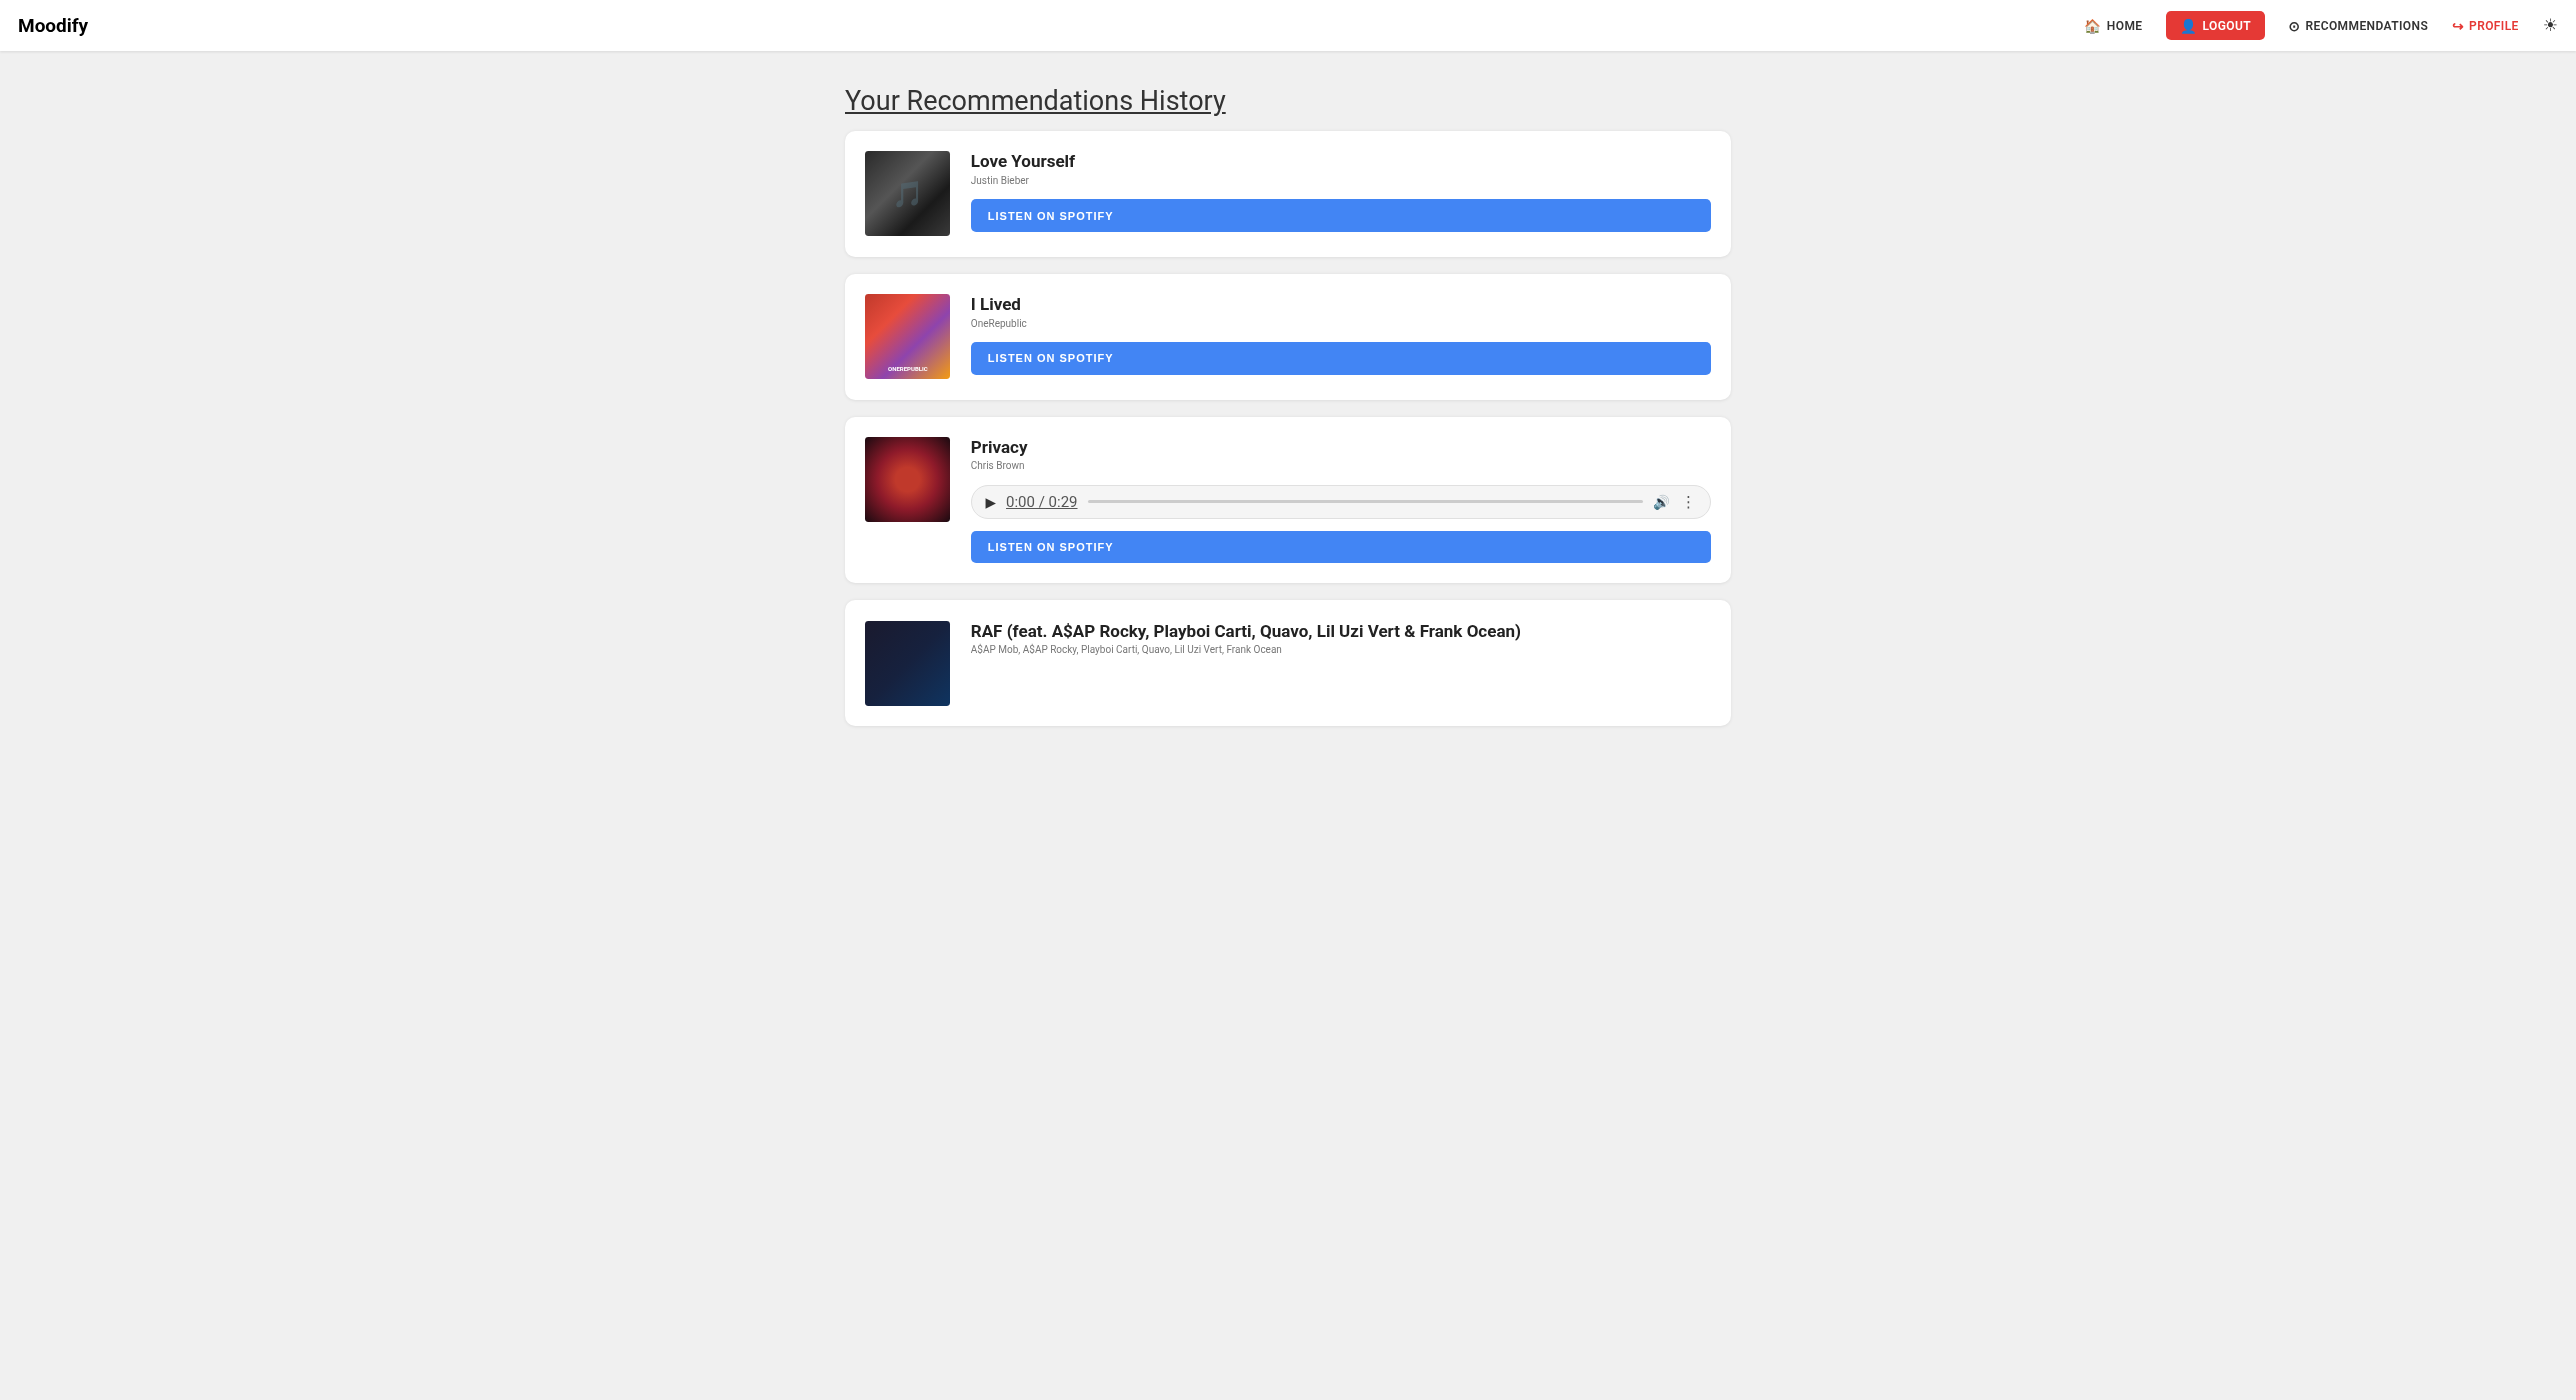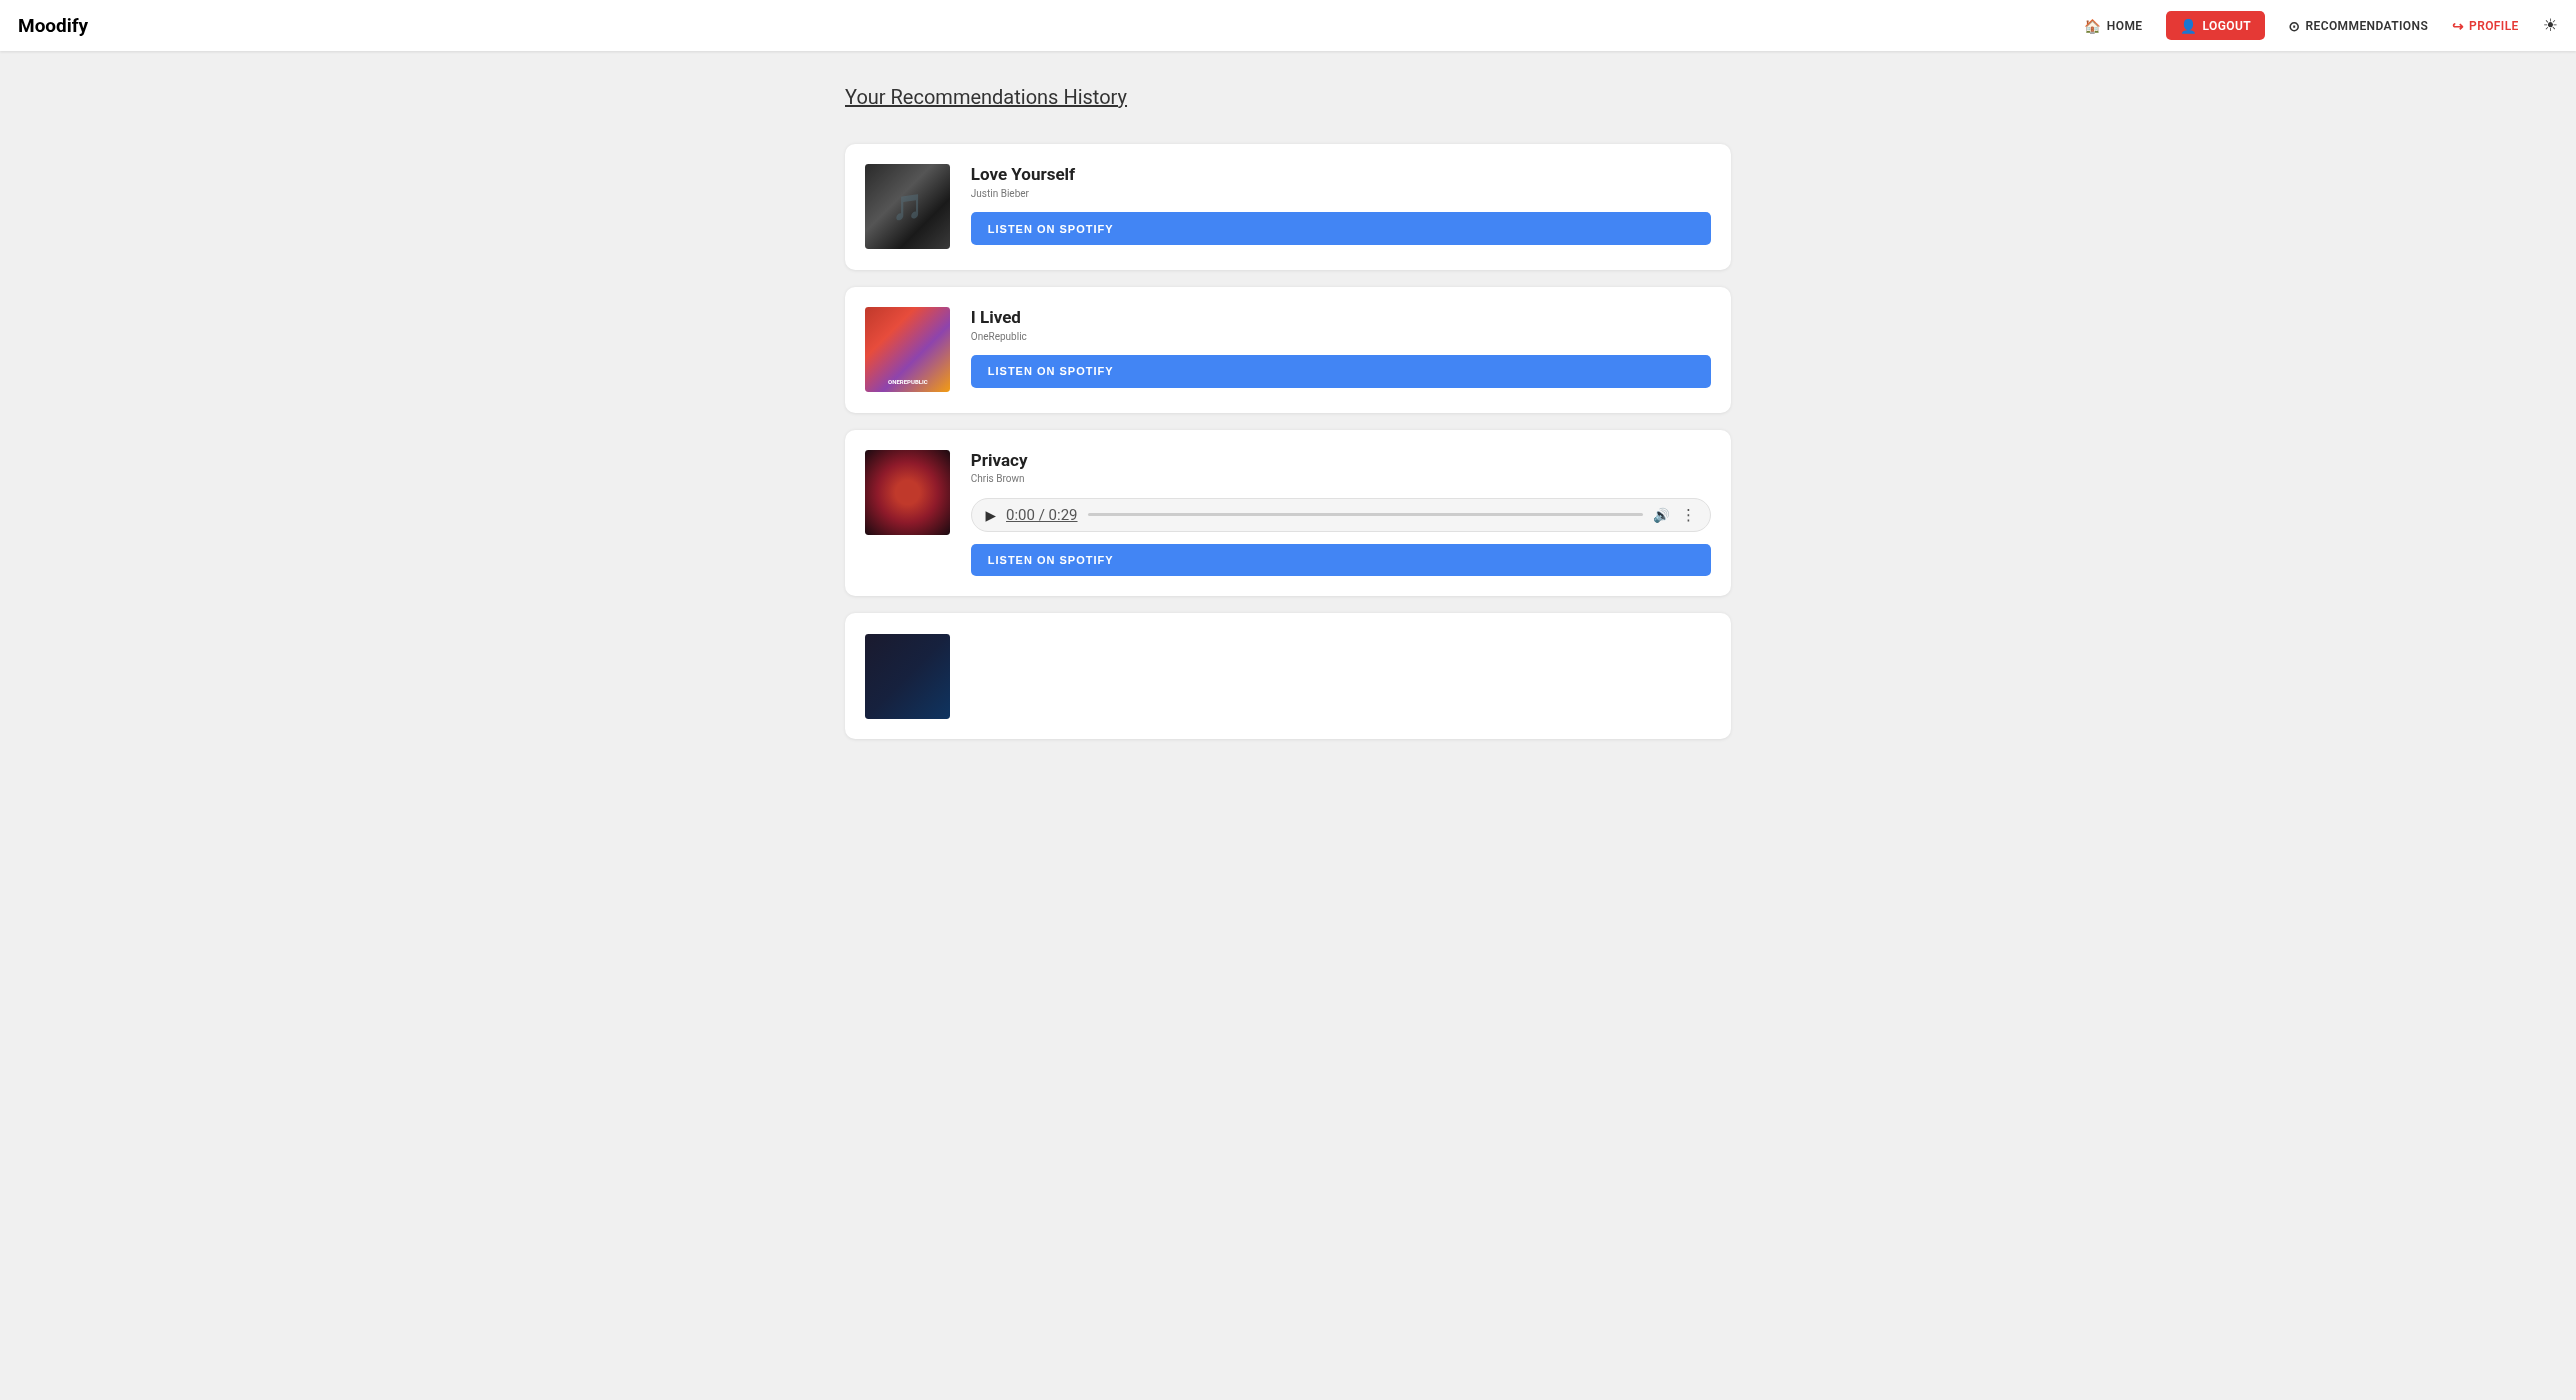--- a/index.html
+++ b/index.html
@@ -67,24 +67,24 @@
     }
 
     
     .main-content {
       max-width: 920px;
       margin: 34px auto;
       padding: 0 17px;
     }
 
     .page-title {
-      font-size: 20px;
+      font-size: 27px;
       font-weight: 400;
       color: #333;
-      margin-bottom: 35px;
+      margin-bottom: 14px;
       text-decoration: underline;
     }
 
     
     .track-card {
       background: #fff;
       border-radius: 10.2px;
       padding: 20.4px;
       margin-bottom: 17px;
       box-shadow: 0 0.9px 3.4px rgba(0,0,0,0.08);
@@ -325,17 +325,21 @@
           <button class="more-btn">⋮</button>
         </div>
         <button class="spotify-btn">LISTEN ON SPOTIFY</button>
       </div>
     </div>
   </div>
 
   <div class="track-card">
     <div class="track-inner">
       <div class="track-artwork artwork-raf"></div>
+      <div class="track-details">
+        <div class="track-title">RAF (feat. A$AP Rocky, Playboi Carti, Quavo, Lil Uzi Vert &amp; Frank Ocean)</div>
+        <div class="track-artist">A$AP Mob, A$AP Rocky, Playboi Carti, Quavo, Lil Uzi Vert, Frank Ocean</div>
+      </div>
     </div>
   </div>
 
 </main>
 
 
 </body></html>

